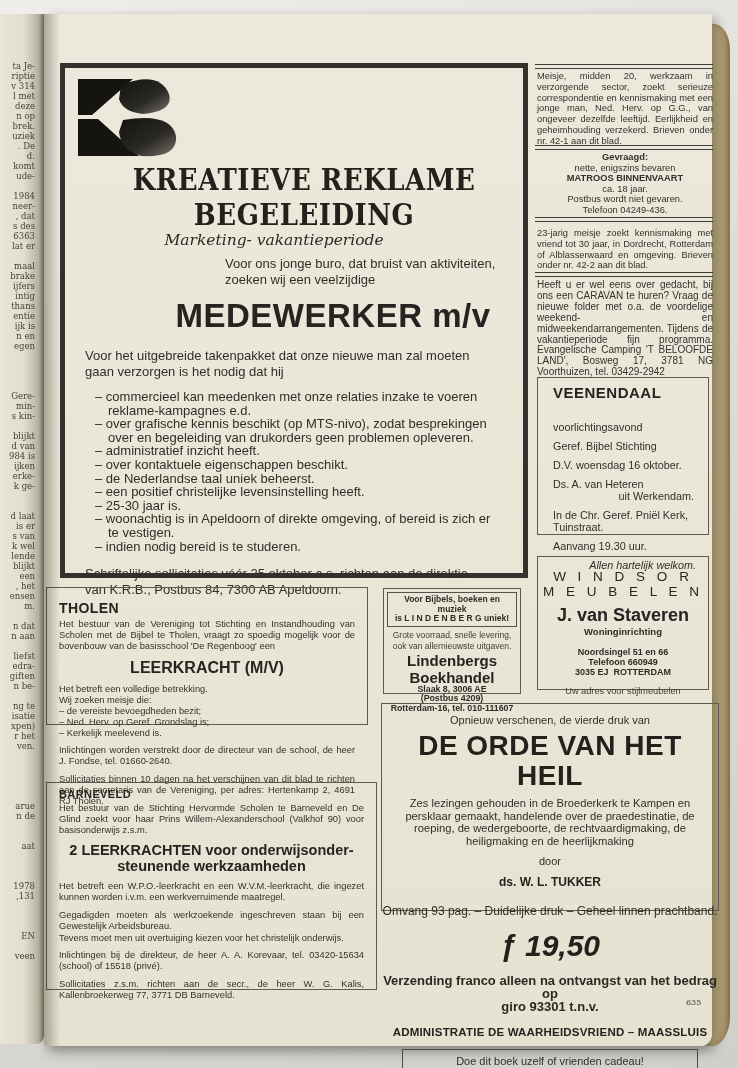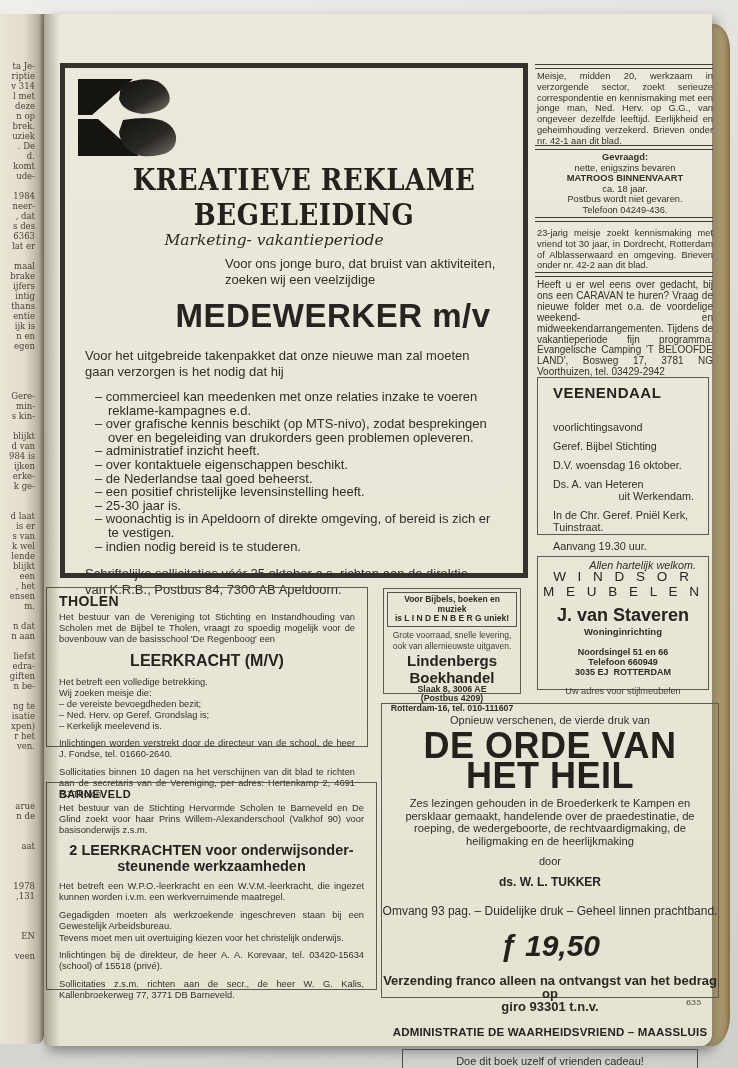--- a/index.html
+++ b/index.html
@@ -64,21 +64,21 @@
   }
   .krb-lead{margin:14px 48px 0 20px;font-size:13px;line-height:16px;color:#302e28;}
   .krb-list{margin:10px 24px 0 30px;}
   .krb-list div{
     font-size:13px;line-height:13.6px;color:#302e28;
     text-indent:-13px;padding-left:13px;
   }
   .krb-closing{margin:13px 48px 0 20px;font-size:13px;line-height:16px;color:#302e28;}
   
   .ad-box{position:absolute;border:1px solid #5d5a4e;z-index:4;}
-  .tholen{left:46px;top:587px;width:322px;height:160px;padding:5px 12px;box-sizing:border-box;}
+  .tholen{left:46px;top:587px;width:322px;height:138px;padding:12px 12px;box-sizing:border-box;}
   .barneveld{left:46px;top:782px;width:331px;height:208px;padding:5px 12px;box-sizing:border-box;}
   .school-heading{font-size:14px;font-weight:bold;letter-spacing:0.4px;color:#262420;}
   .school-heading.big{font-size:11px;}
   .school-intro{margin-top:3px;}
   .school-vacancy{margin-top:8px;text-align:center;font-size:16px;font-weight:bold;color:#262420;}
   .school-vacancy2{margin-top:7px;text-align:center;font-size:14.5px;line-height:16px;font-weight:bold;color:#262420;}
   .mt7{margin-top:7px;}
   .mt1{margin-top:1px;}
   
   .lindenberg{left:383px;top:588px;width:138px;height:106px;text-align:center;box-sizing:border-box;}
@@ -101,23 +101,23 @@
   .vd-italic{font-style:italic;text-align:right;padding-right:4px;}
   
   .windsor{left:537px;top:556px;width:172px;height:134px;text-align:center;box-sizing:border-box;}
   .wd-name{font-size:13.5px;line-height:15px;font-weight:normal;letter-spacing:4px;color:#262420;}
   .wd-owner{font-size:18px;line-height:19px;font-weight:bold;color:#262420;margin-top:7px;}
   .wd-tag{font-size:9.5px;font-weight:bold;color:#2e2c26;margin-top:1px;}
   .wd-addr{font-size:9px;line-height:10px;font-weight:bold;color:#2e2c26;white-space:pre;}
   .wd-footer{font-size:9.2px;color:#3e3c35;margin-top:9px;}
   .mt12{margin-top:12px;}.mt10{margin-top:10px;}
   
-  .orde{left:381px;top:703px;width:338px;height:295px;text-align:center;box-sizing:border-box;}
+  .orde{left:381px;top:703px;width:338px;height:208px;text-align:center;box-sizing:border-box;}
   .orde-intro{margin-top:10px;font-size:11px;color:#302e28;}
-  .orde-title{margin-top:5px;font-size:36px;line-height:30px;font-weight:bold;letter-spacing:0.5px;color:#23211c;}
+  .orde-title{margin-top:5px;font-size:28px;line-height:30px;font-weight:bold;letter-spacing:0.5px;color:#23211c;}
   .orde-desc{margin:6px 16px 0;font-size:11.2px;line-height:12.5px;color:#302e28;}
   .orde-door{margin-top:8px;font-size:11px;color:#302e28;}
   .orde-author{margin-top:8px;font-size:12px;font-weight:bold;color:#262420;}
   .orde-specs{margin-top:15px;font-size:12px;color:#302e28;}
   .orde-price{margin-top:11px;font-size:30px;font-weight:bold;font-style:italic;color:#23211c;}
   .orde-pay{margin-top:11px;font-size:13px;line-height:13px;font-weight:bold;color:#2b2923;}
   .orde-admin{margin-top:13px;font-size:11.5px;font-weight:bold;letter-spacing:0.2px;color:#262420;}
   .orde-promo{margin:11px 20px 0;border:1px solid #4e4b42;padding:5px 4px;font-size:11px;line-height:13px;color:#302e28;}
 </style>
 </head>
@@ -241,21 +241,21 @@
     <div>Voor ons jonge buro, dat bruist van aktiviteiten,</div>
     <div>zoeken wij een veelzijdige</div>
   </div>
   <div class="krb-vacancy">MEDEWERKER m/v</div>
   <div class="krb-lead">Voor het uitgebreide takenpakket dat onze nieuwe man zal moeten gaan verzorgen is het nodig dat hij</div>
   <div class="krb-list">
     <div>– commercieel kan meedenken met onze relaties inzake te voeren reklame-kampagnes e.d.</div>
     <div>– over grafische kennis beschikt (op MTS-nivo), zodat besprekingen over en begeleiding van drukorders geen problemen opleveren.</div>
     <div>– administratief inzicht heeft.</div>
     <div>– over kontaktuele eigenschappen beschikt.</div>
-    <div>– de Nederlandse taal goed beheerst.</div>
+    <div>– de Nederlandse taal uniek beheerst.</div>
     <div>– een positief christelijke levensinstelling heeft.</div>
     <div>– 25-30 jaar is.</div>
     <div>– woonachtig is in Apeldoorn of direkte omgeving, of bereid is zich er te vestigen.</div>
     <div>– indien nodig bereid is te studeren.</div>
   </div>
   <div class="krb-closing">Schriftelijke sollicitaties vóór 25 oktober a.s. richten aan de direktie van K.R.B., Postbus 84, 7300 AB Apeldoorn.</div>
 </div>
 
 <div class="ad-box tholen">
   <div class="school-heading">THOLEN</div>

